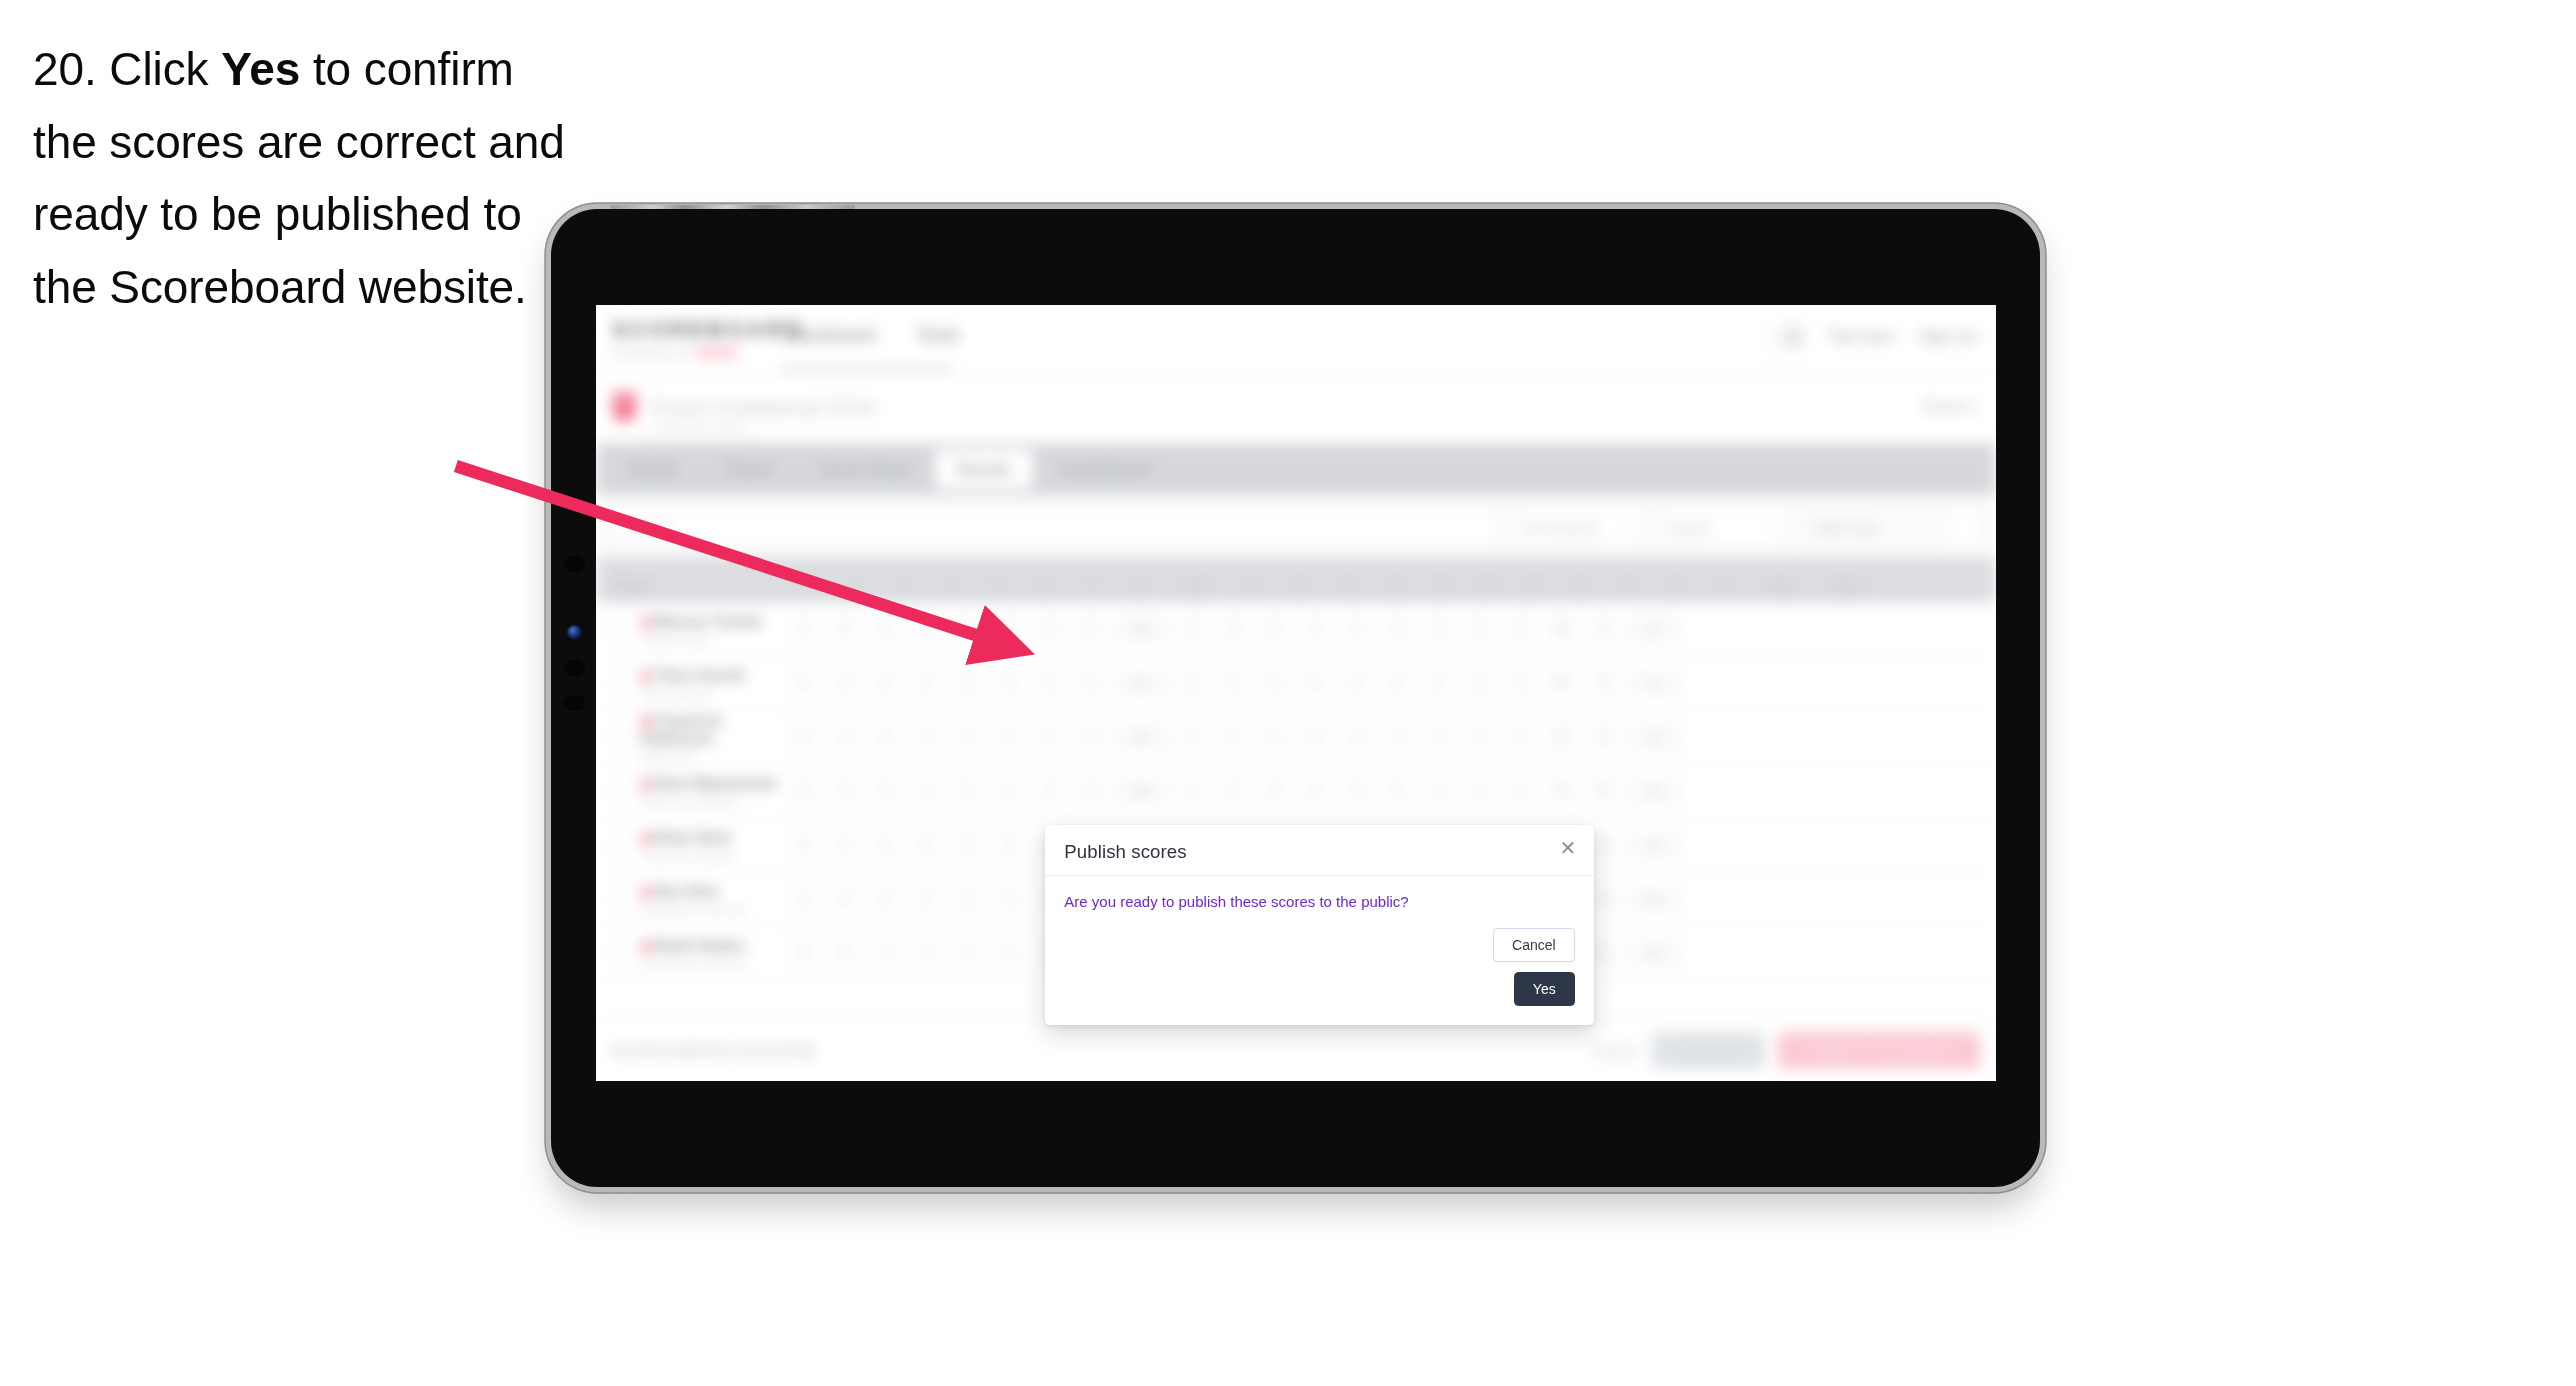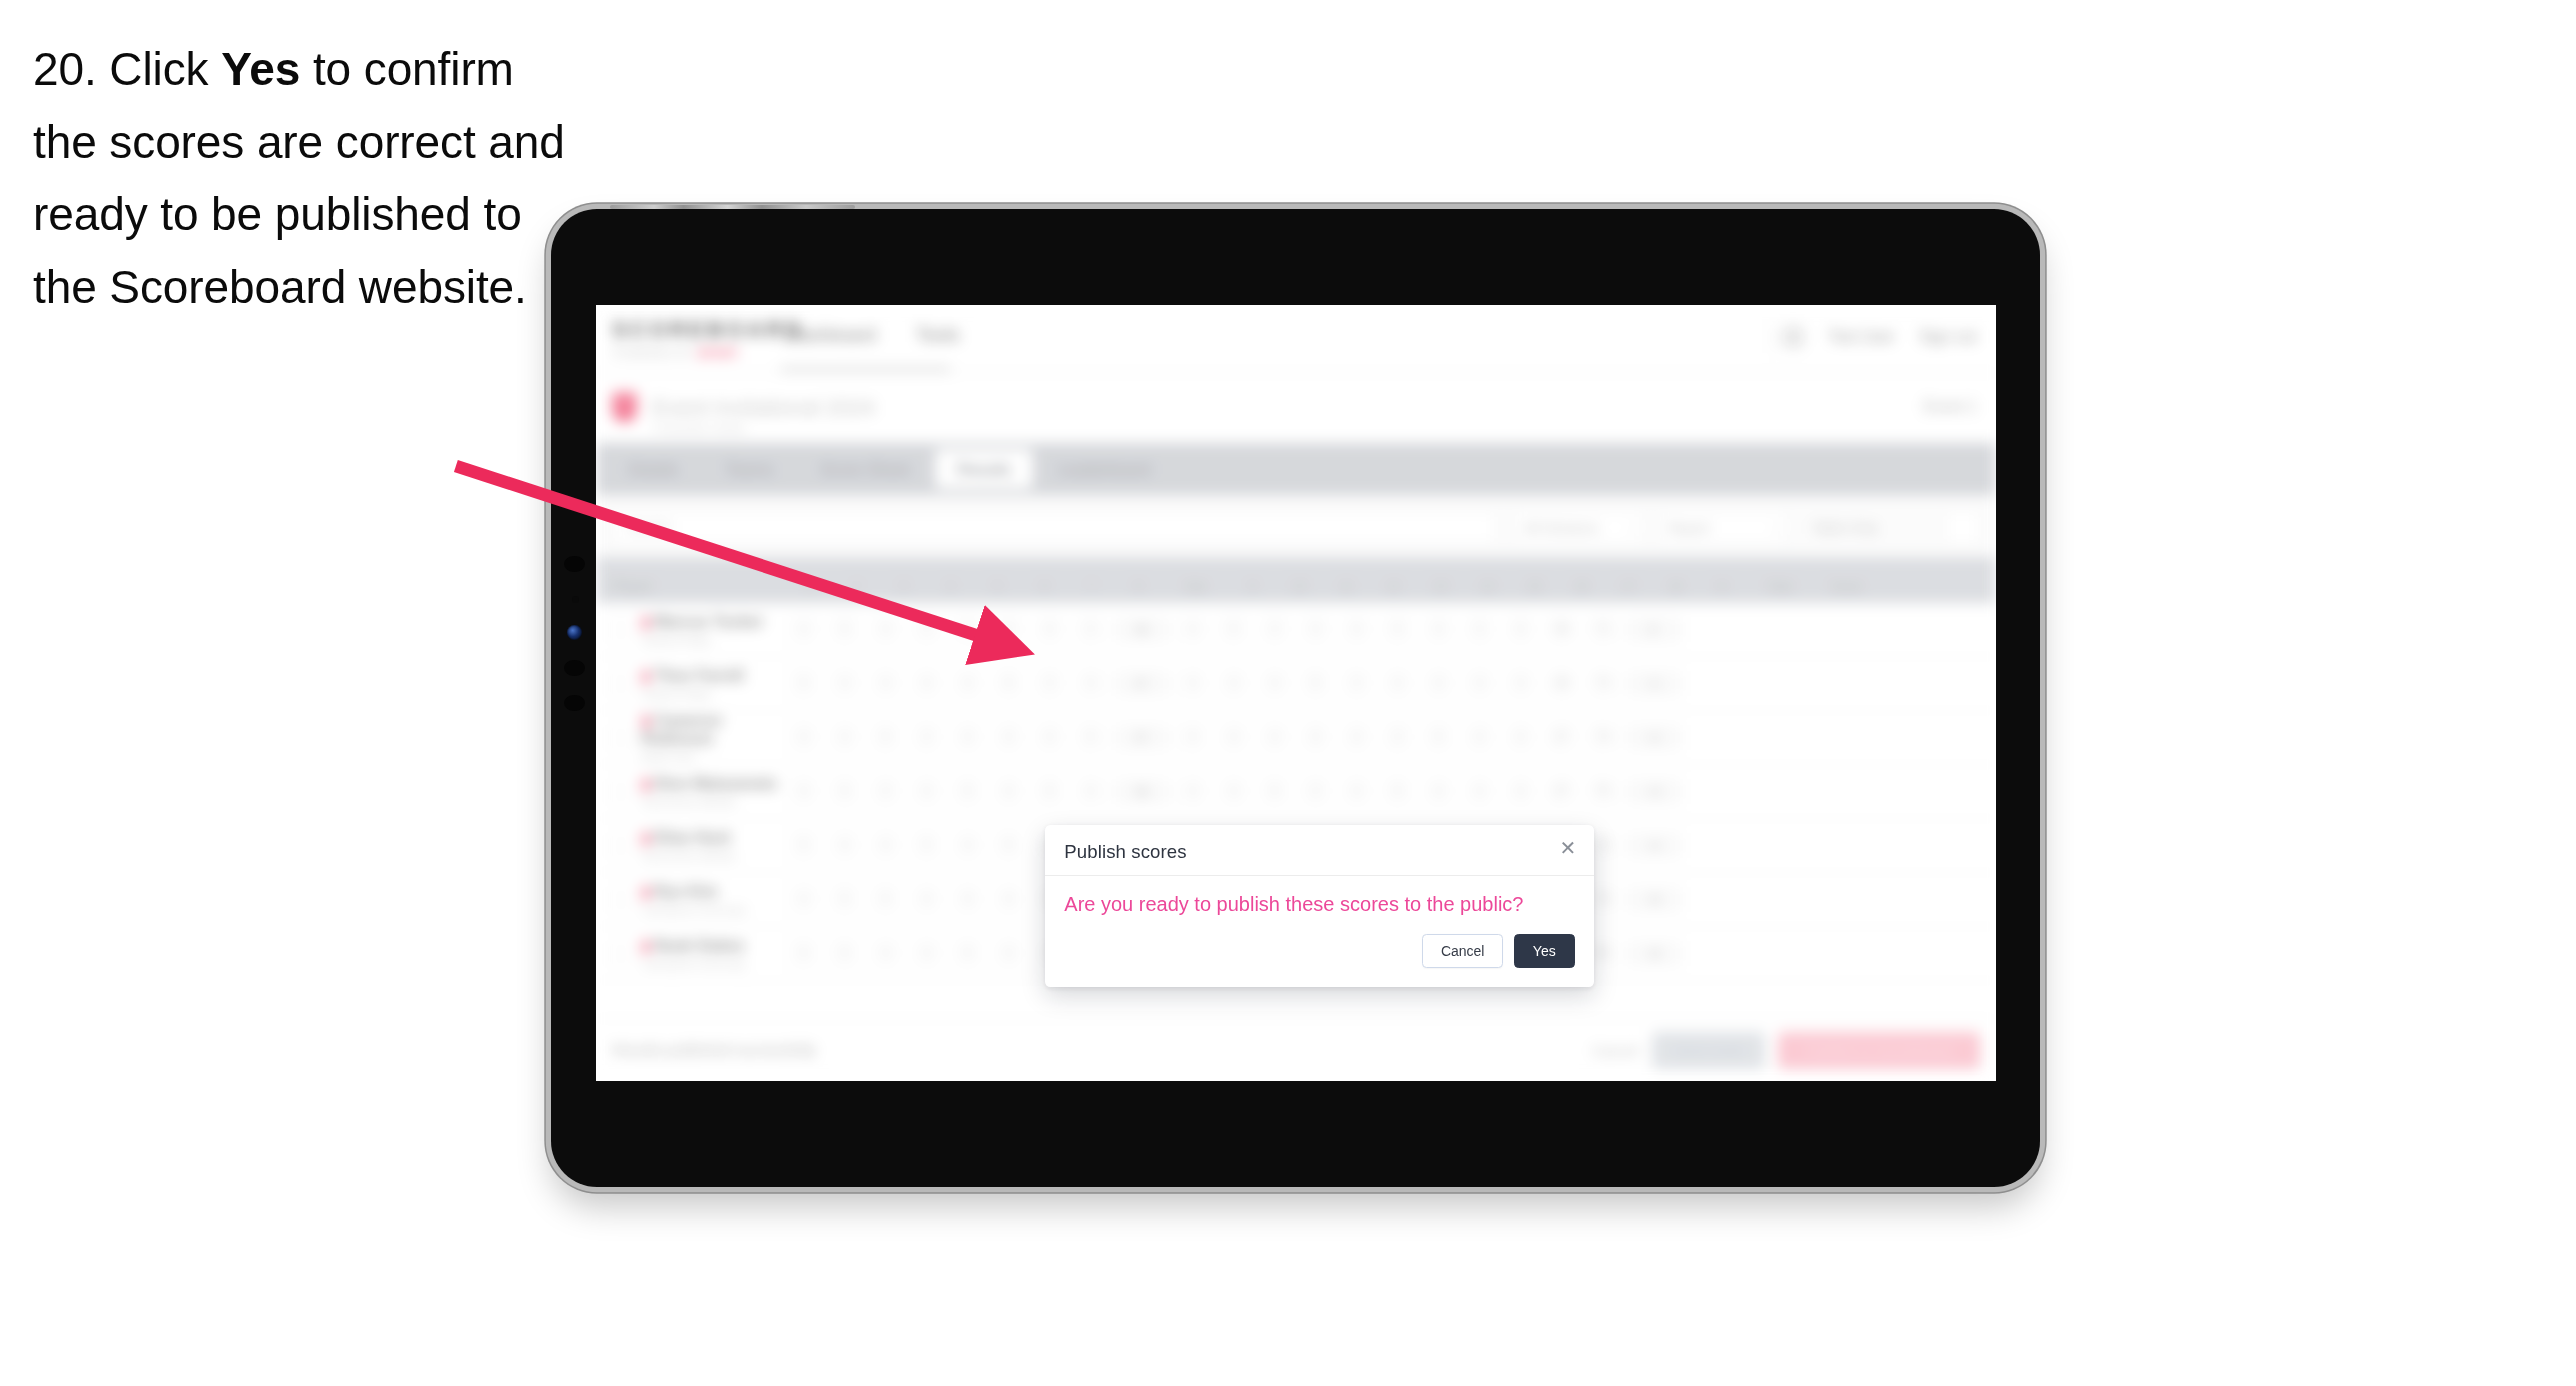--- a/index.html
+++ b/index.html
@@ -277,25 +277,25 @@
     letter-spacing: 0.1px;
   }
   .modal-close {
     position: absolute; right: 15px; top: 12px;
     width: 22px; height: 22px;
     color: #8a8f98; font-size: 20px; line-height: 22px; text-align: center;
     font-weight: 300; cursor: pointer;
   }
   .modal-body {
     padding: 16.3px 19.3px 6px;
-    font-size: 20px; color: #ec4899;
+    font-size: 15px; color: #6d28d9;
   }
   .modal-foot {
     padding: 12px 19.3px 19.3px;
-    display: flex; justify-content: flex-end; align-items: flex-end; gap: 10.4px;
+    display: flex; justify-content: flex-end; align-items: flex-end; gap: 10.4px; flex-direction: column;
   }
   .m-btn {
     font-size: 14px;
     border-radius: 4.5px;
     padding: 9px 18px;
     cursor: pointer;
     line-height: 1;
   }
   .m-btn.cancel {
     background: #ffffff;

